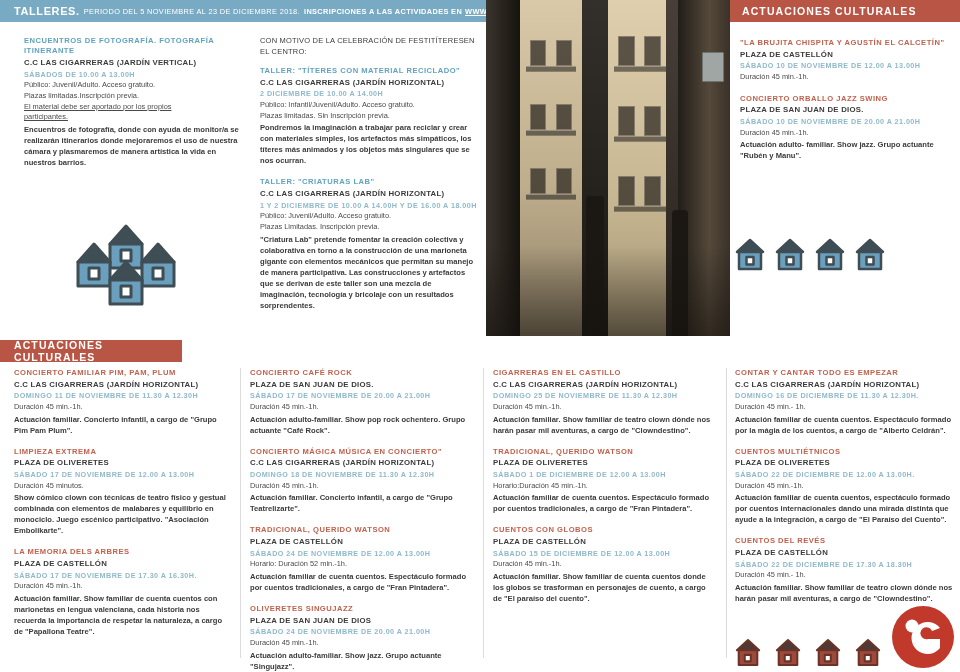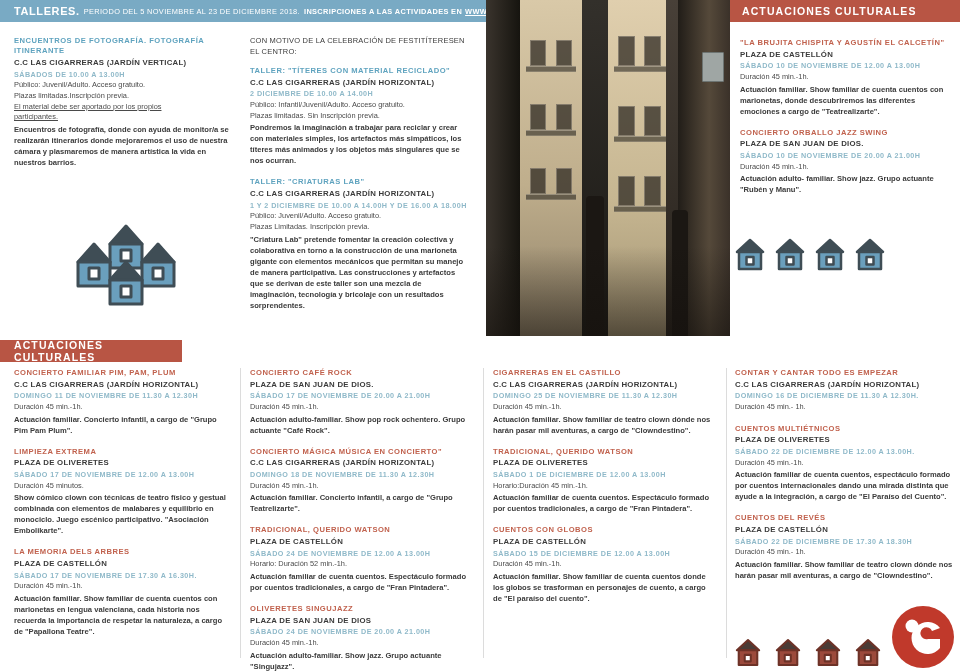--- a/index.html
+++ b/index.html
@@ -134,21 +134,21 @@
   }
   .ph-ac {
     position:absolute;
     background:#9fa6a4;
     border:1px solid #6d7472;
     border-radius:1px;
   }
 
   
   .top-cols { position:absolute; left:0; top:22px; width:486px; height:314px; }
-  .col-ws { position:absolute; top:14px; width:218px; }
+  .col-ws { position:absolute; top:14px; width:218px;margin-left:10px; }
   .col-ws-1 { left: 14px; }
   .col-ws-2 { left: 250px; }
 
   
   .red-header-bottom {
     position: absolute;
     left: 0; top: 340px;
     width: 182px;
     height: 22px;
     background: #b85544;
@@ -382,21 +382,20 @@
 <div class="red-header-bottom">
   <span class="rh-title">ACTUACIONES CULTURALES</span>
 </div>
 
 <div style="position:absolute;left:740px;top:38px;width:210px;">
   <div class="ev">
     <div class="ev-title">"LA BRUJITA CHISPITA Y AGUSTÍN EL CALCETÍN"</div>
     <div class="ev-place">PLAZA DE CASTELLÓN</div>
     <div class="ev-date">SÁBADO 10 DE NOVIEMBRE DE 12.00 A 13.00H</div>
     <div class="ev-line">Duración 45 min.-1h.</div>
-    <div class="ev-desc">Actuación familiar. Show familiar de cuenta cuentos con marionetas, donde descubriremos las diferentes emociones a cargo de "Teatrealizarte".</div>
   </div>
   <div class="ev">
     <div class="ev-title">CONCIERTO ORBALLO JAZZ SWING</div>
     <div class="ev-place">PLAZA DE SAN JUAN DE DIOS.</div>
     <div class="ev-date">SÁBADO 10 DE NOVIEMBRE DE 20.00 A 21.00H</div>
     <div class="ev-line">Duración 45 min.-1h.</div>
     <div class="ev-desc">Actuación adulto- familiar. Show jazz. Grupo actuante "Rubén y Manu".</div>
   </div>
 </div>
 
@@ -515,20 +514,21 @@
       <div class="ev-desc">Actuación familiar. Show familiar de cuenta cuentos donde los globos se trasforman en personajes de cuento, a cargo de "El paraíso del cuento".</div>
     </div>
   </div>
 
   <div class="col-bt col-bt-4">
     <div class="ev">
       <div class="ev-title">CONTAR Y CANTAR TODO ES EMPEZAR</div>
       <div class="ev-place">C.C LAS CIGARRERAS (JARDÍN HORIZONTAL)</div>
       <div class="ev-date">DOMINGO 16 DE DICIEMBRE DE 11.30 A 12.30H.</div>
       <div class="ev-line">Duración 45 min.- 1h.</div>
+      <div class="ev-desc">Actuación familiar de cuenta cuentos. Espectáculo formado por la mágia de los cuentos, a cargo de "Alberto Celdrán".</div>
     </div>
     <div class="ev">
       <div class="ev-title">CUENTOS MULTIÉTNICOS</div>
       <div class="ev-place">PLAZA DE OLIVERETES</div>
       <div class="ev-date">SÁBADO 22 DE DICIEMBRE DE 12.00 A 13.00H.</div>
       <div class="ev-line">Duración 45 min.-1h.</div>
       <div class="ev-desc">Actuación familiar de cuenta cuentos, espectáculo formado por cuentos internacionales dando una mirada distinta que ayude a la integración, a cargo de "El Paraíso del Cuento".</div>
     </div>
     <div class="ev">
       <div class="ev-title">CUENTOS DEL REVÉS</div>

